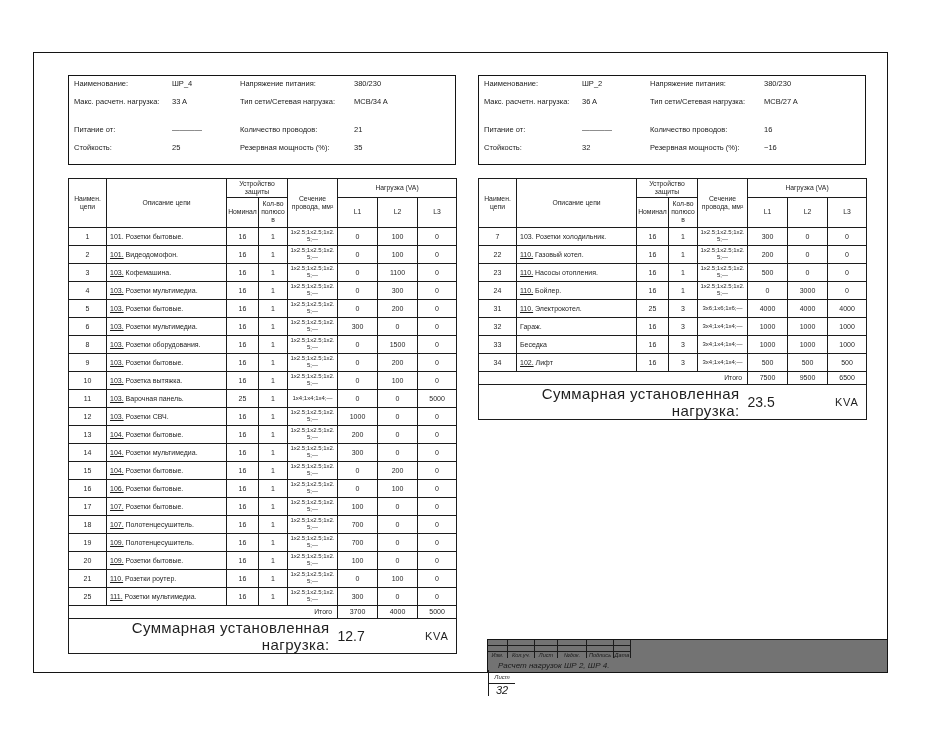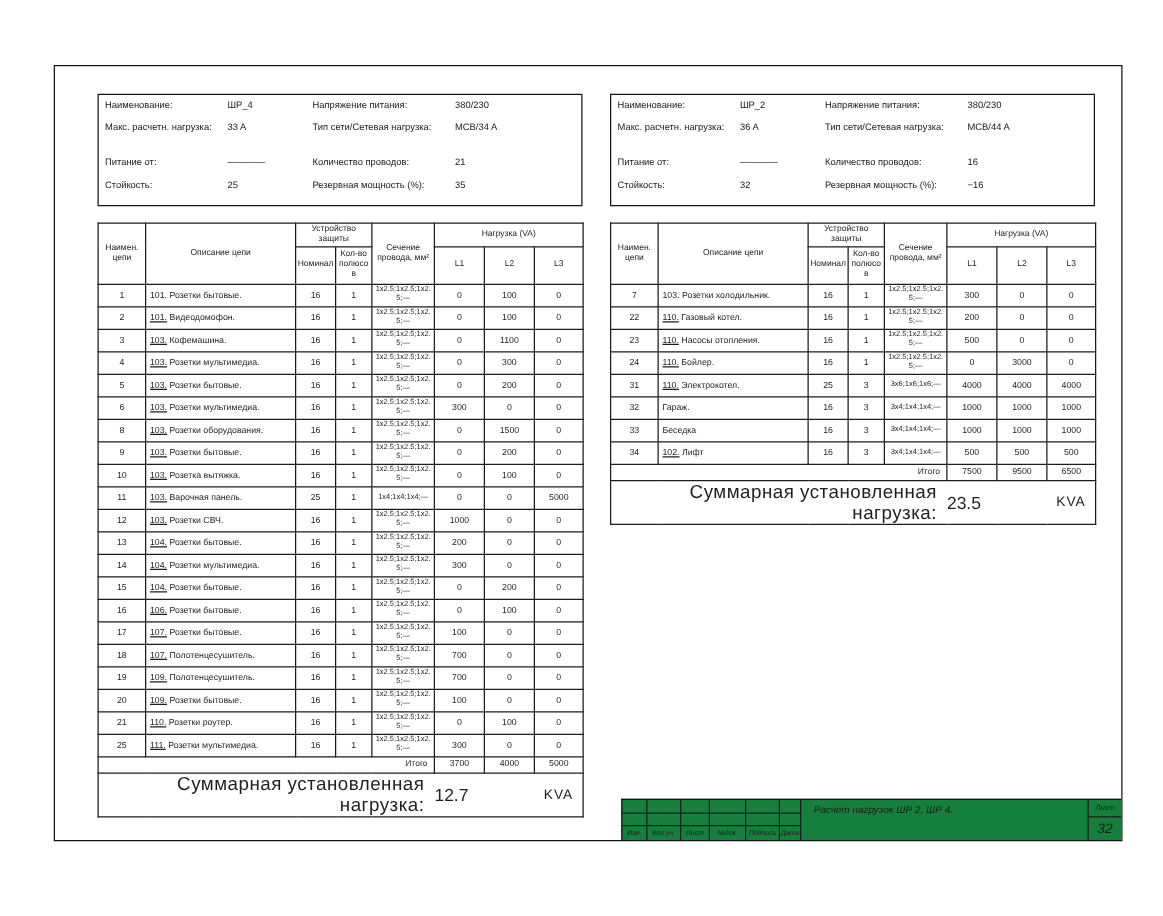--- a/index.html
+++ b/index.html
@@ -2,21 +2,21 @@
 <html><head>
 <meta charset="utf-8">
 <style>
   * { margin:0; padding:0; box-sizing:border-box; }
   html,body { background:#ffffff; }
   .page {
     position:relative; width:930px; height:733px; background:#ffffff;
     font-family:"Liberation Sans", sans-serif; color:#1a1a1a; overflow:hidden;
   }
   .frame {
-    position:absolute; left:43px; top:52px; width:855px; height:621px;
+    position:absolute; left:33px; top:52px; width:855px; height:621px;
     border:1.6px solid #141414;
   }
   .panel { position:absolute; top:22px; width:388px; }
   .panel-left  { left:34px; }
   .panel-right { left:444px; }
 
   
   .infobox {
     height:90px; border:1.5px solid #141414; margin-bottom:13px;
     padding:3px 5px; display:grid; grid-template-rows:18px 28px 18px 1fr;
@@ -40,21 +40,21 @@
   tr.totals .tl { text-align:right; padding-right:5px; font-size:6.8px; }
   tr.summary td { height:21px; vertical-align:middle; }
   tr.summary .sl { text-align:right; font-size:15px; letter-spacing:0.4px; padding-right:8px; border-right:none; }
   tr.summary .sv { font-size:14px; border-left:none; border-right:none; }
   tr.summary .su { text-align:center; font-size:11px; letter-spacing:0.8px; border-left:none; }
 
   
   .titleblock {
     position:absolute; right:0; bottom:0; width:400px; height:33px;
     border-top:1.5px solid #141414; border-left:1.5px solid #141414;
-    display:flex; background:#15803d;
+    display:flex; background:#737373;flex-direction:column;
   }
   .stamp {
     width:143px; display:grid;
     grid-template-columns:20px 27px 23px 29px 27px 17px;
     grid-template-rows:1fr 1fr 1fr;
   }
   .stamp > div { border-right:1px solid #1c1c1c; border-bottom:1px solid #1c1c1c; overflow:hidden; }
   .stamp > div:nth-child(6n) { border-right:1px solid #1c1c1c; }
   .stamp > div:nth-child(n+13) { border-bottom:none; }
   .stamp-label {
@@ -387,21 +387,21 @@
             <span>Наименование:</span>
             <span>ШР_2</span>
             <span>Напряжение питания:</span>
             <span>380/230</span>
           </div>
 
           <div class="info-row">
             <span>Макс. расчетн. нагрузка:</span>
             <span>36 A</span>
             <span>Тип сети/Сетевая нагрузка:</span>
-            <span>MCB/44 A</span>
+            <span>MCB/27 A</span>
           </div>
 
           <div class="info-row">
             <span>Питание от:</span>
             <span>————</span>
             <span>Количество проводов:</span>
             <span>16</span>
           </div>
 
           <div class="info-row">

